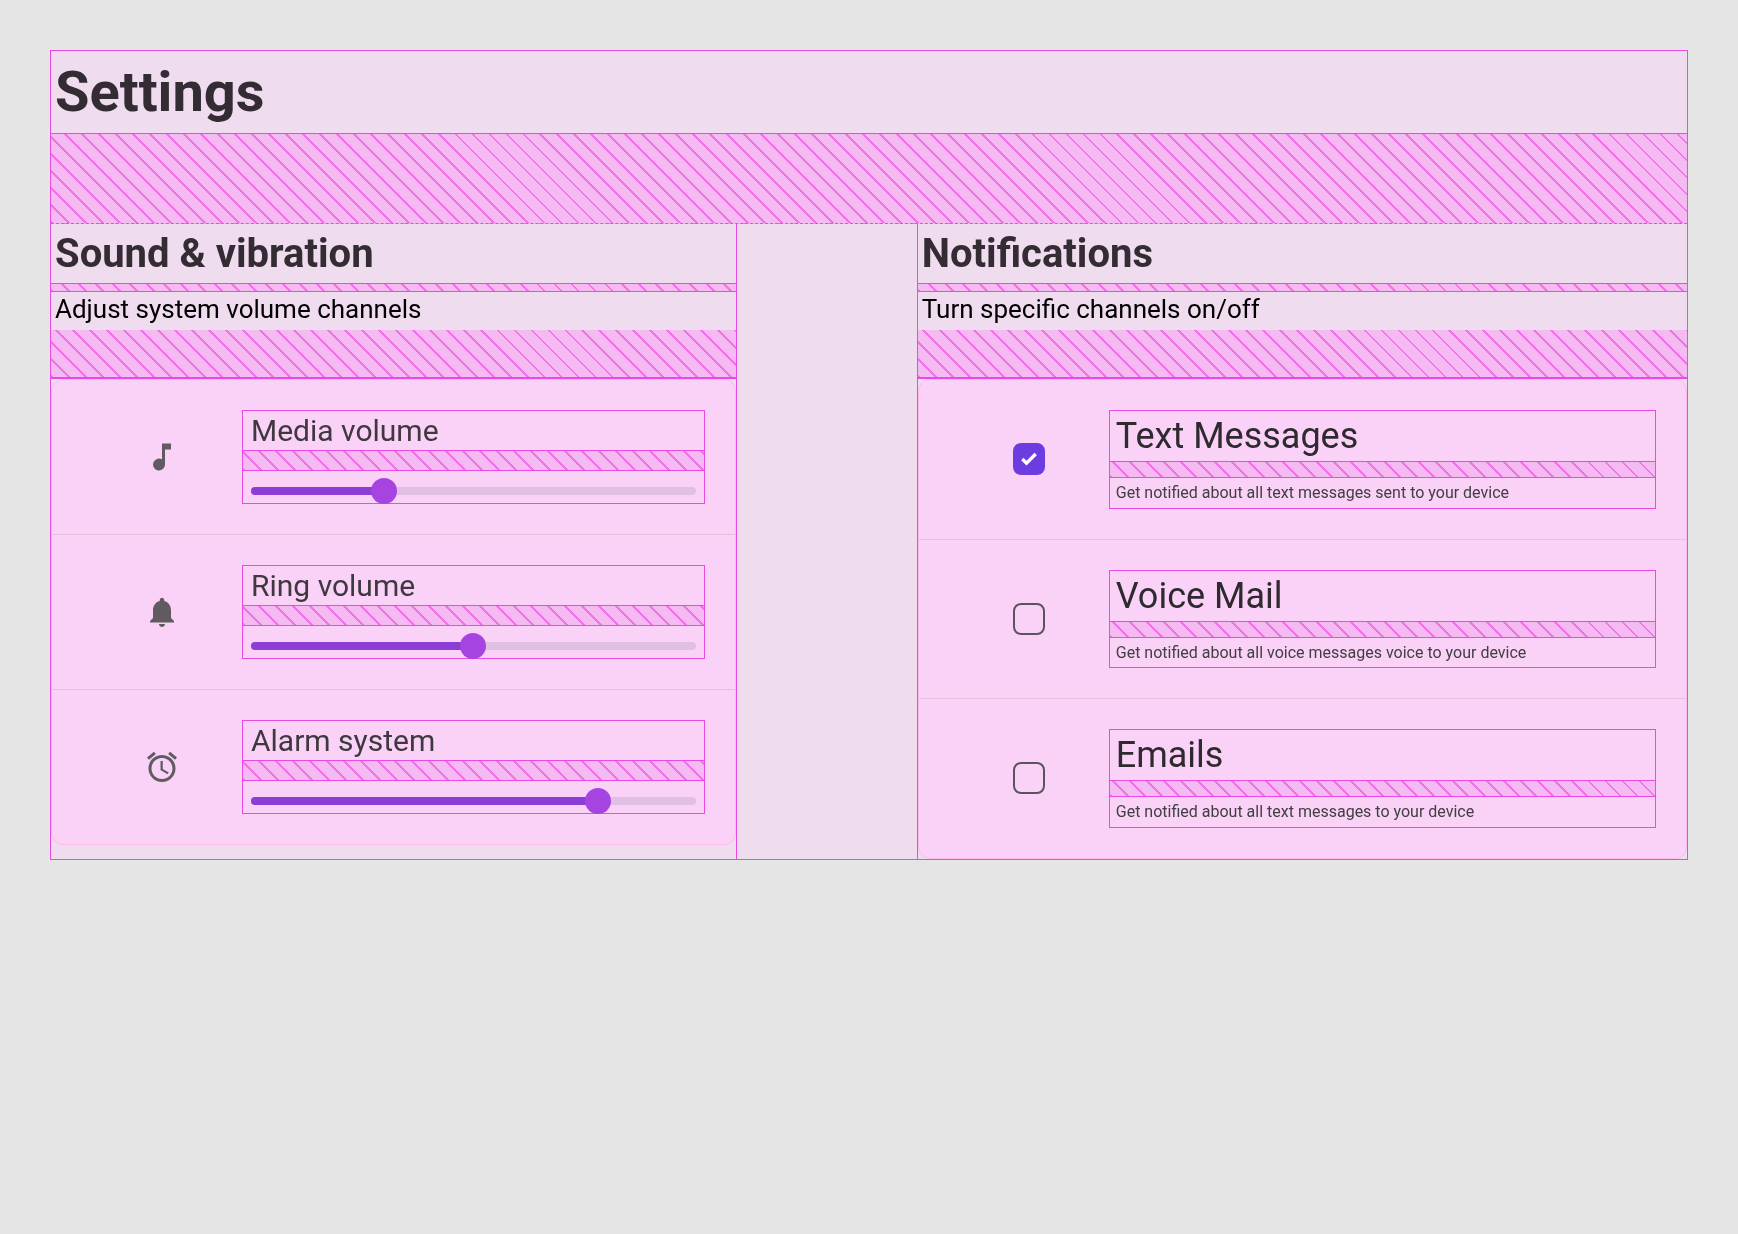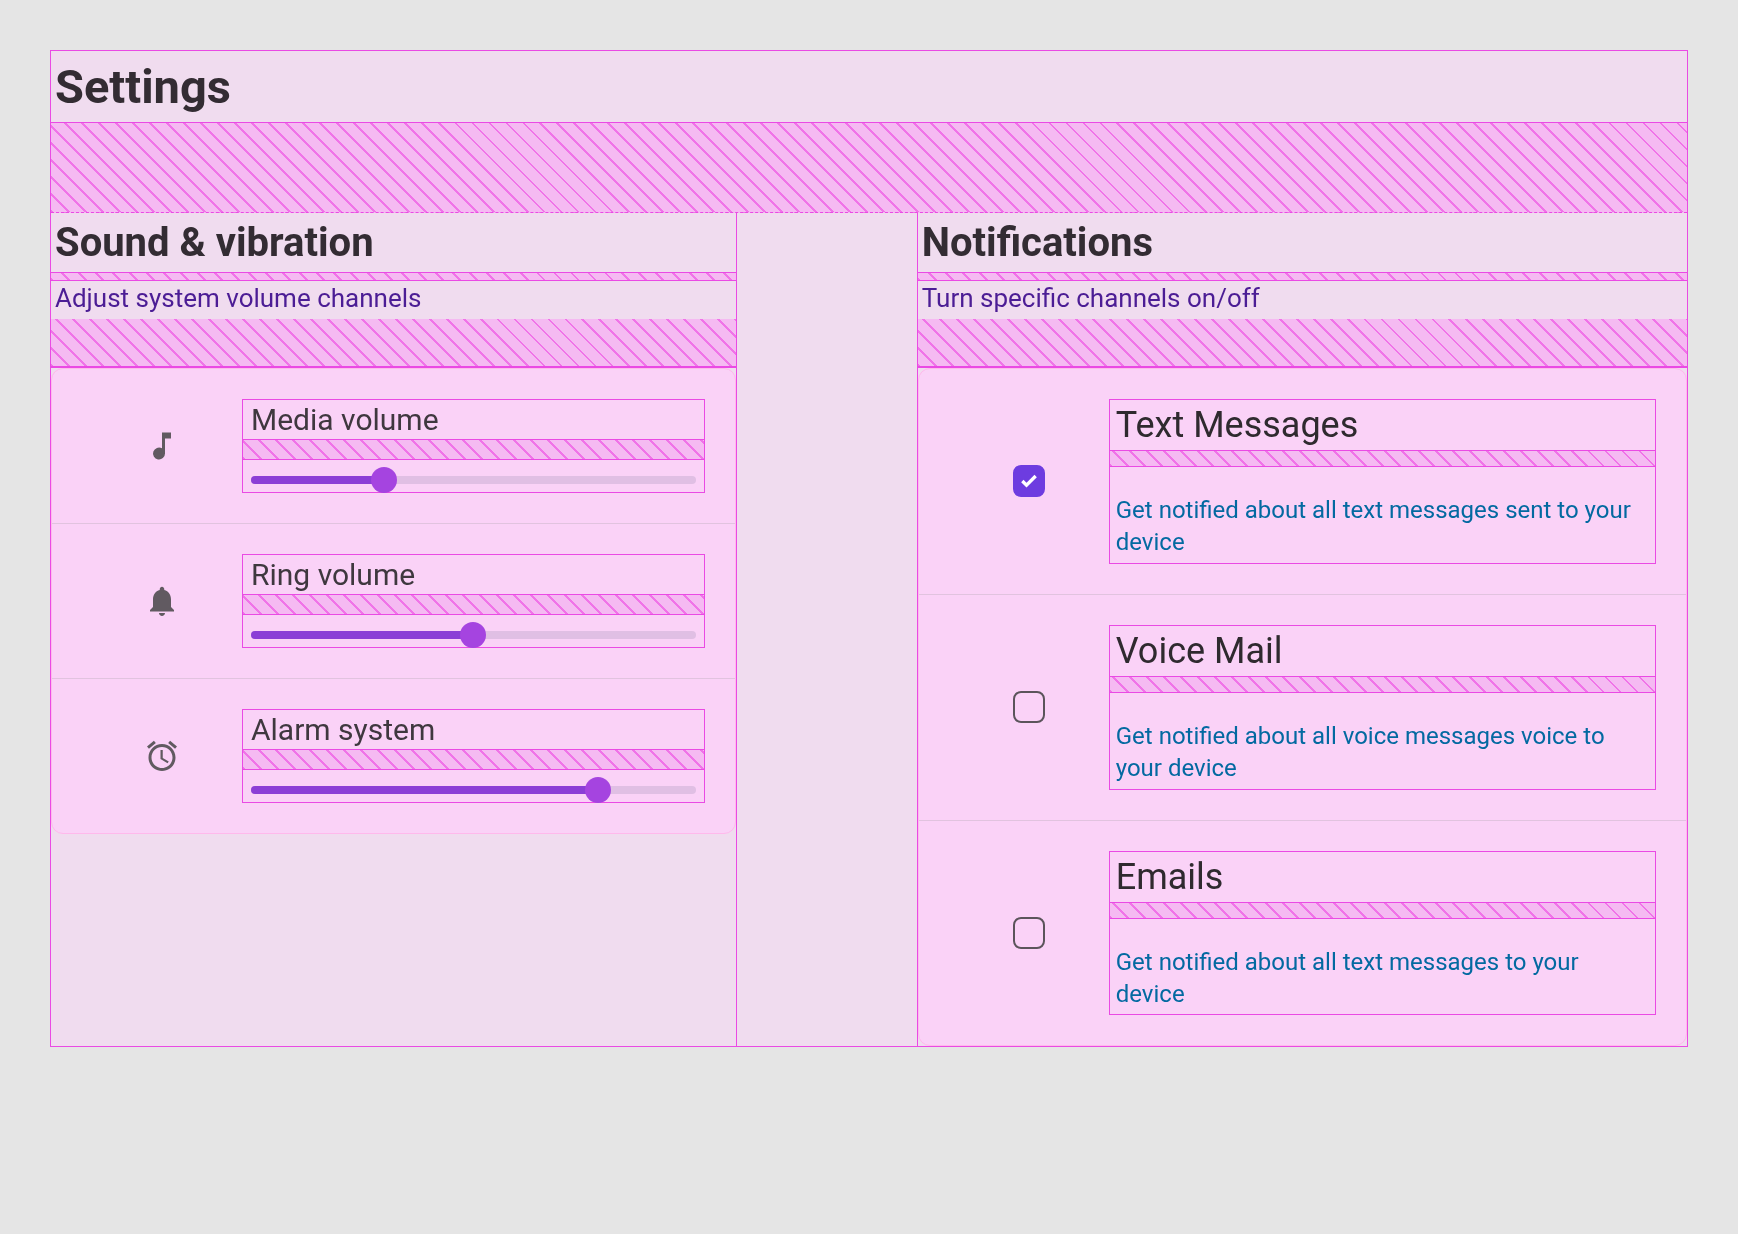--- a/index.html
+++ b/index.html
@@ -26,21 +26,21 @@
         transparent 12px
       );
     }
 
     .page-container {
       border: 1px solid #ea4ae4;
       background: #f0dcef;
     }
 
     .page-title {
-      font-size: 47px;
+      font-size: 56px;
       font-weight: 700;
       color: #332c33;
       padding: 8px 4px;
       border-bottom: 1px solid #ea4ae4;
     }
 
     .spacer-top {
       height: 90px;
       border-bottom: 1px dashed #ea4ae4;
     }
@@ -75,21 +75,21 @@
     .section-title {
       font-size: 40px;
       font-weight: 700;
       color: #332c33;
       padding: 6px 4px;
       border-bottom: 1px solid #ea4ae4;
     }
 
     .section-subtitle {
       font-size: 26px;
-      color: #4c1d95;
+      color: #000000;
       padding: 2px 4px 6px;
     }
 
     .section-spacer {
       height: 48px;
       border-bottom: 1px solid #ea4ae4;
     }
 
     .card {
       border: 1px solid #ffb9ec;
@@ -212,25 +212,24 @@
       padding: 4px 6px;
       border-bottom: 1px solid #ea4ae4;
     }
 
     .notif-hatch {
       height: 16px;
       border-bottom: 1px solid #ea4ae4;
     }
 
     .notif-desc {
-      font-size: 24px;
-      color: #0369a1;
+      font-size: 16px;
+      color: #404040;
       padding: 4px 6px 4px;
       line-height: 1.35;
-      margin-top: 23px;
     }
 
     .section-title-hatch-small {
       height: 8px;
       border-bottom: 1px solid #ea4ae4;
     }
 
   </style>
 </head>
 <body>

